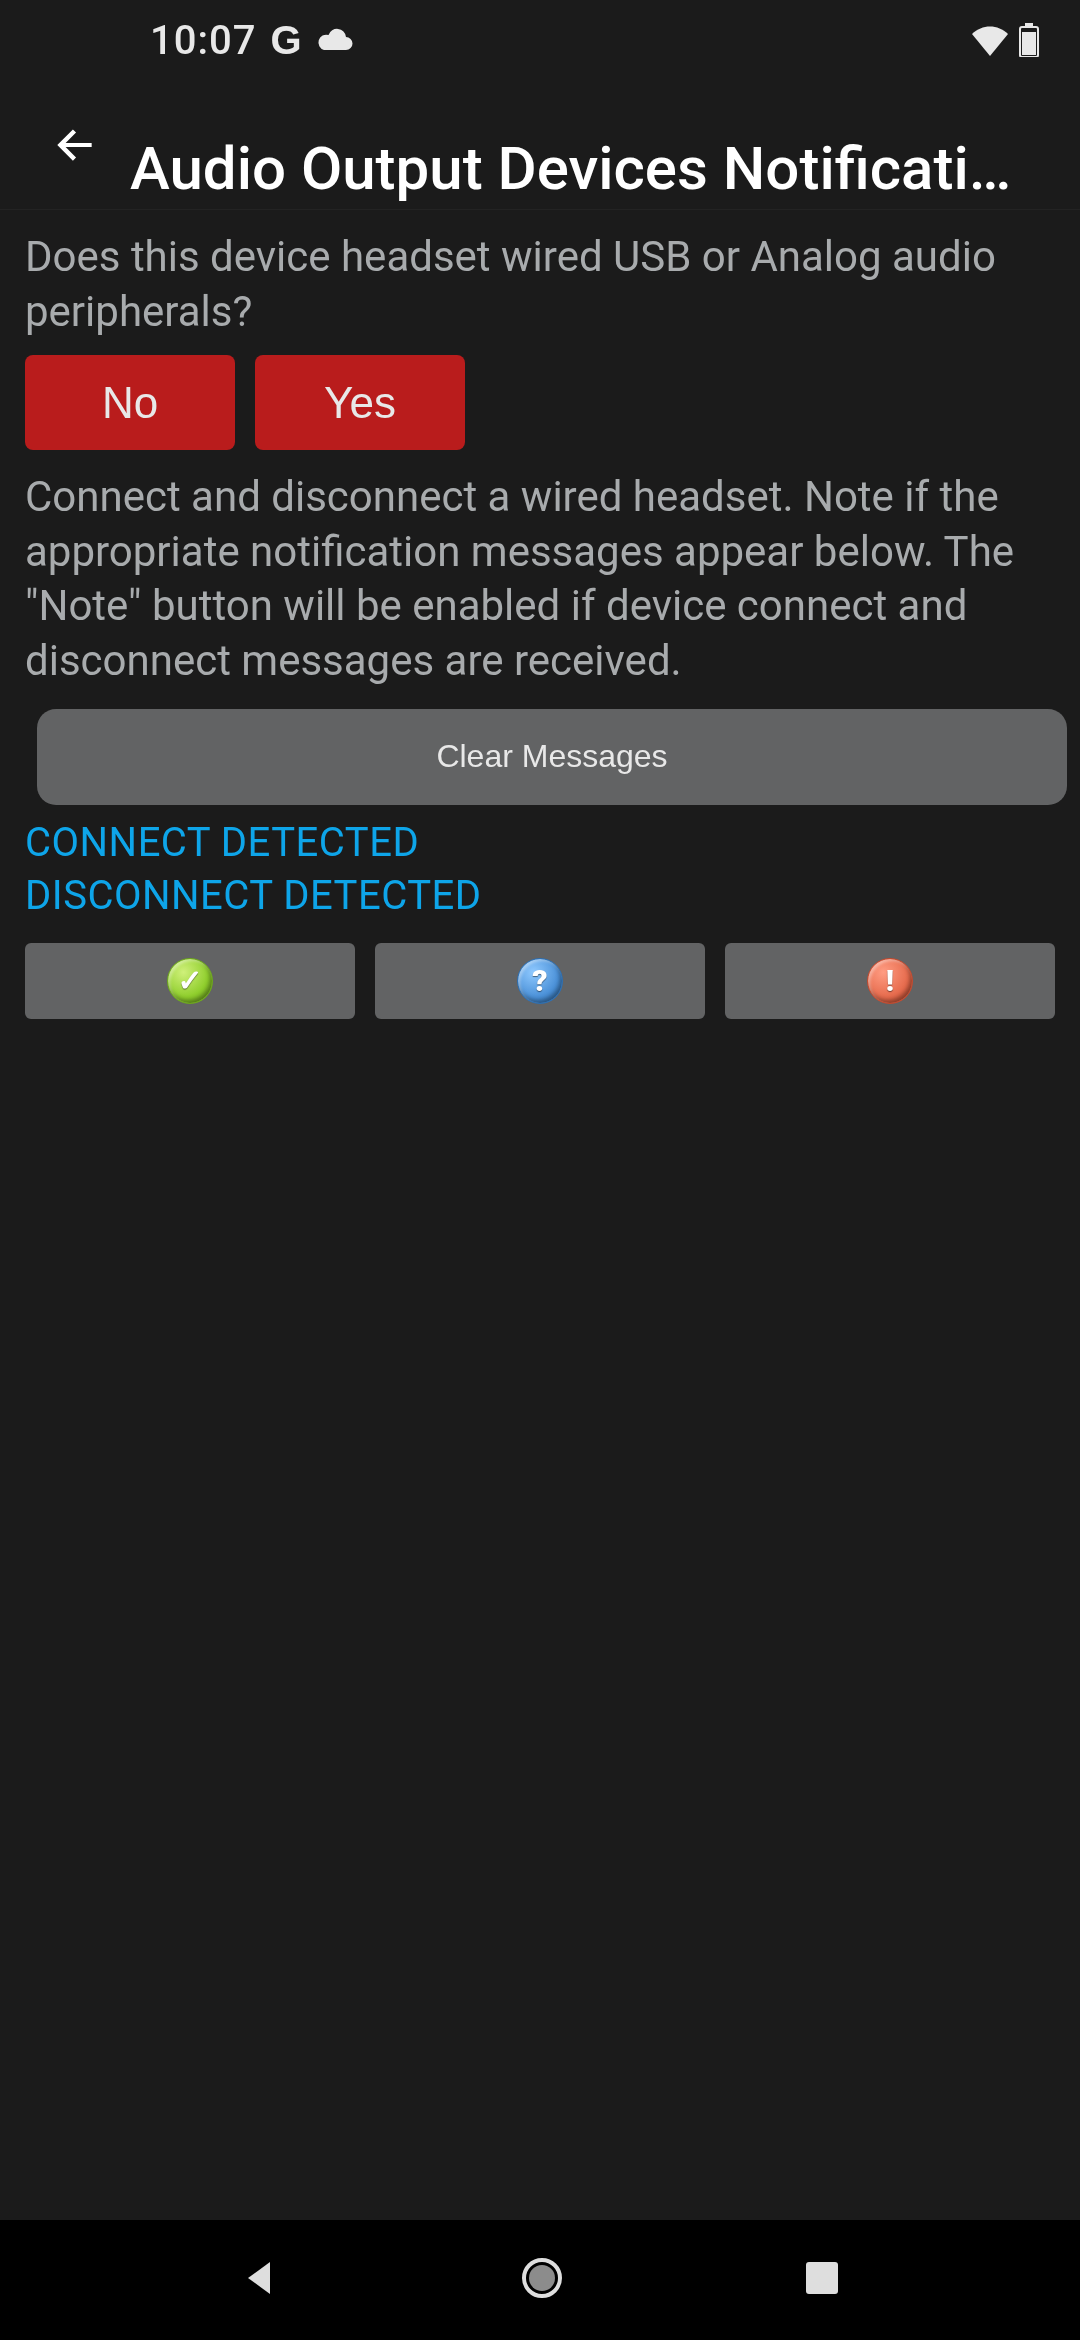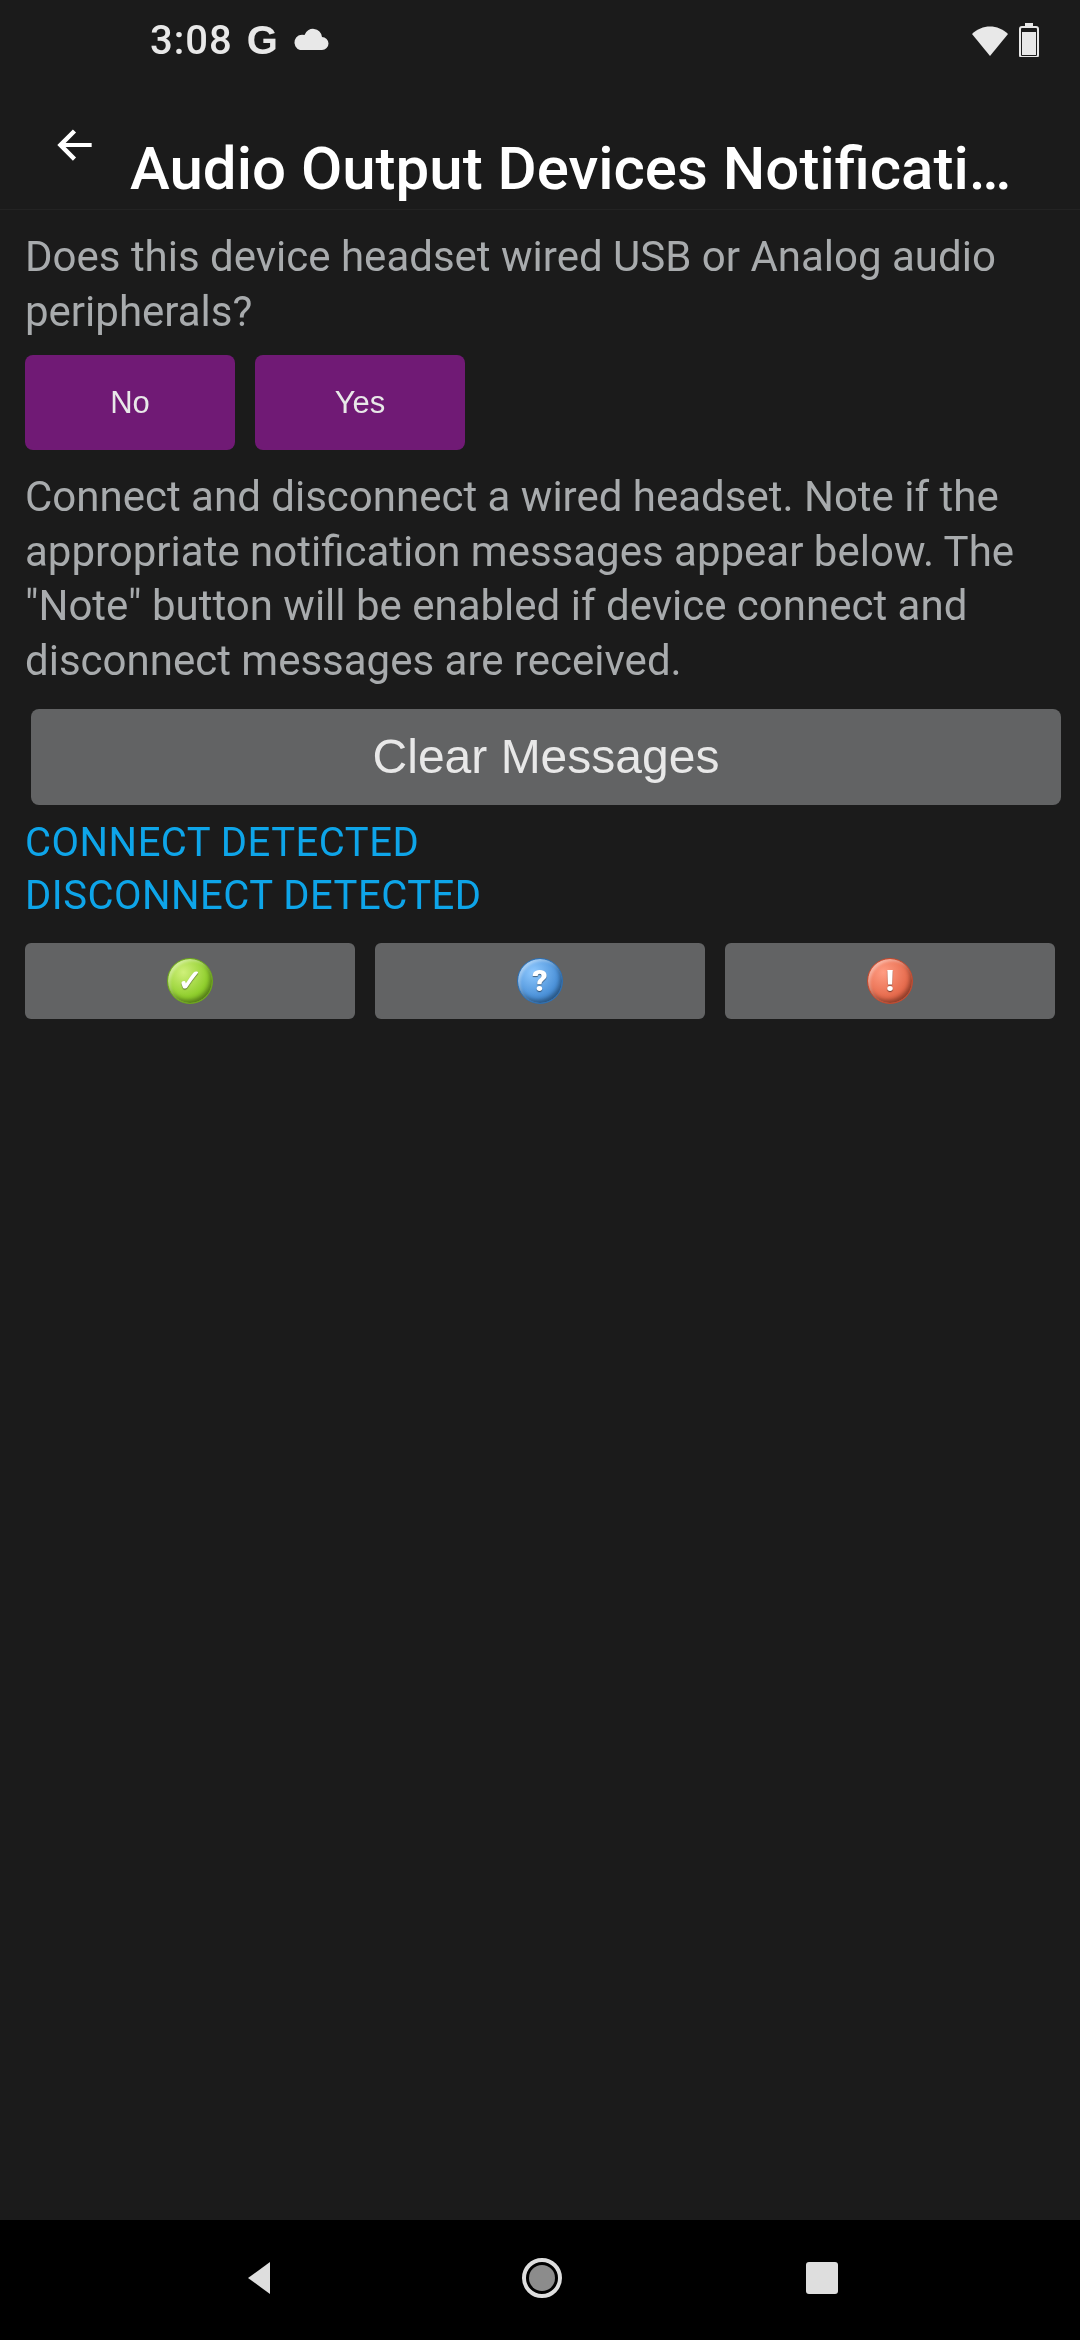--- a/index.html
+++ b/index.html
@@ -57,43 +57,43 @@
     
     .content { padding: 15px 25px; }
     .question, .instructions {
       font-size: 42px;
       line-height: 1.3;
       color: #a8abad;
       padding: 5px 0 10px 0;
     }
     .row-btns { display: flex; gap: 20px; margin: 6px 0 15px 0; }
     .btn-small {
-      background: #701a75;
+      background: #b91c1c;
       color: #e8e8e8;
-      font-size: 31px;
+      font-size: 44px;
       border: none;
       border-radius: 8px;
       width: 210px;
       height: 95px;
       display: flex;
       align-items: center;
       justify-content: center;
     }
     .btn-wide {
       background: #626364;
       color: #e8e8e8;
-      font-size: 48px;
+      font-size: 32px;
       border: none;
-      border-radius: 8px;
+      border-radius: 19px;
       width: 100%;
       height: 96px;
       display: flex;
       align-items: center;
       justify-content: center;
-      margin: 10px 0 8px 6px;
+      margin: 10px 0 8px 12px;
     }
     .status-line {
       font-size: 40px;
       color: #0ea5e9;
       letter-spacing: 0.5px;
       padding-top: 6px;
     }
 
     
     .result-row {
@@ -139,21 +139,21 @@
       align-items: center;
       justify-content: space-around;
       padding: 0 120px;
     }
   </style>
 </head>
 <body>
 
 <div class="status-bar">
   <div class="status-left">
-    <span class="clock">3:08</span>
+    <span class="clock">10:07</span>
     <span class="g-logo">G</span>
     <span class="cloud-icon">
       <svg width="40" height="26" viewBox="0 0 40 26">
           <path d="M30 10a9 9 0 0 0-17.5-2A7.5 7.5 0 0 0 8 23h22a6.5 6.5 0 0 0 0-13Z" fill="#e8e8e8"></path>
         </svg>
     </span>
   </div>
   <div class="status-right">
     <span class="wifi-icon">
       <svg width="40" height="32" viewBox="0 0 40 32">

